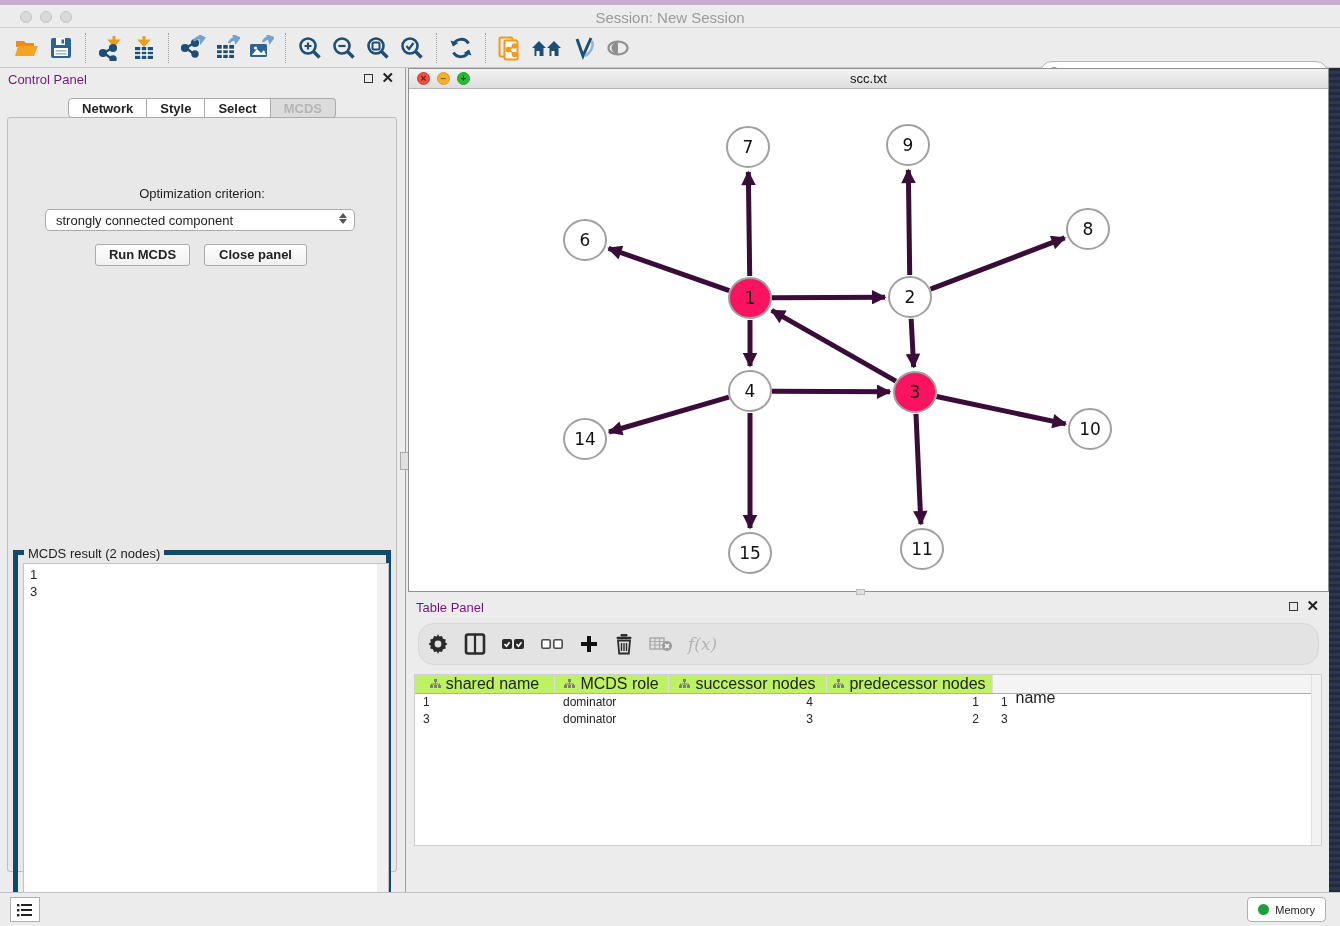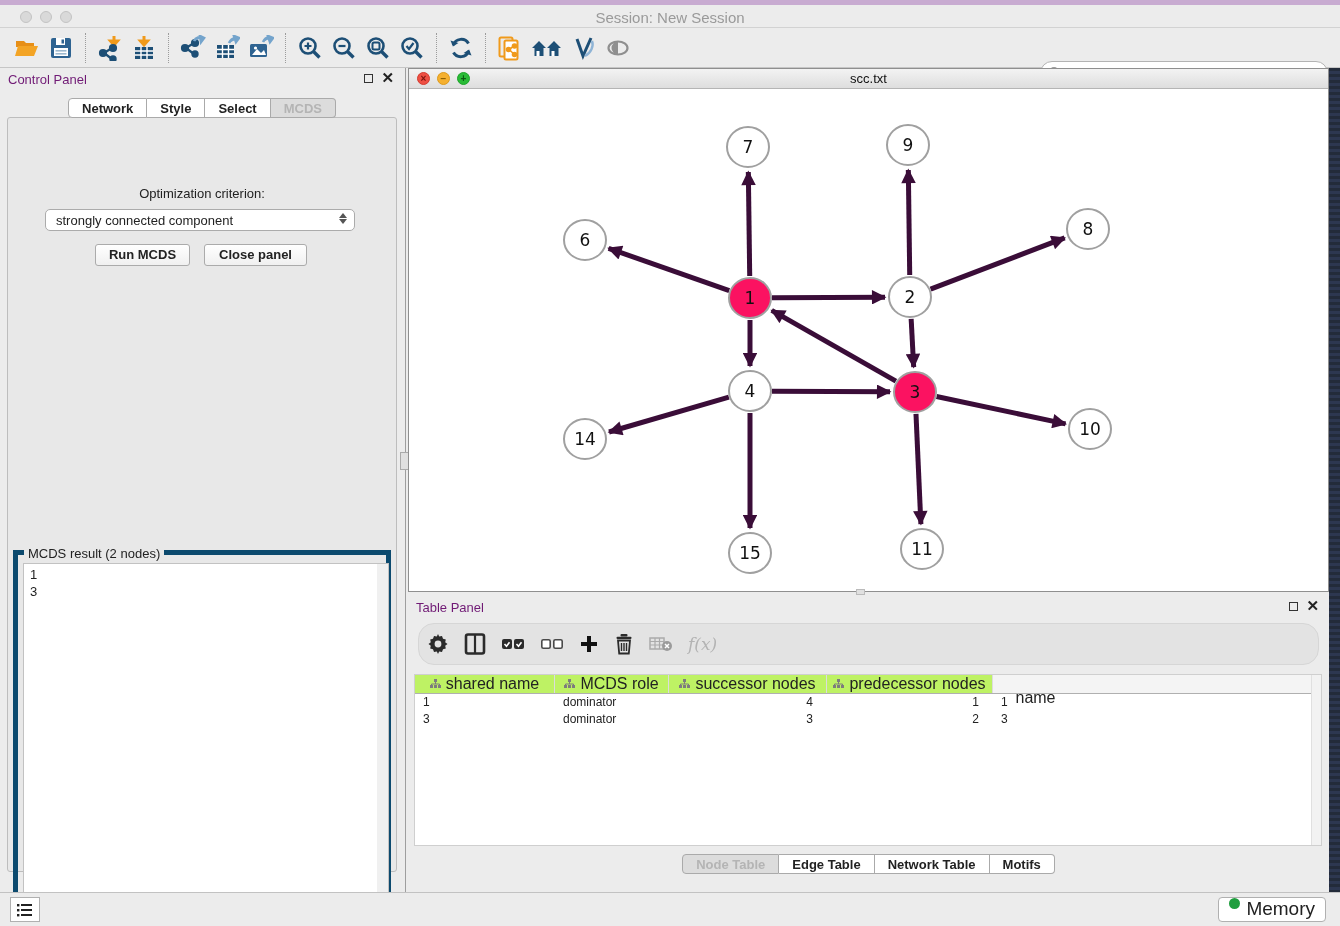--- a/index.html
+++ b/index.html
@@ -72,21 +72,21 @@
   .tbl-header { display:flex; height:19px; border-bottom:1px solid #b0b0b0; background:#f4f4f4; }
   .th-cell { display:flex; align-items:flex-end; justify-content:center; gap:5px; font-size:16px; border-right:1px solid #dcdcdc; background:#bef264; }
   .tbl-row { display:flex; height:17px; font-size:12px; }
   .td-cell { padding:1px 14px 0 8px; }
   .tbl-scroll { position:absolute; right:0; top:0; width:10px; height:100%; background:#f2f2f2; border-left:1px solid #e0e0e0; }
   .tp-tabs { position:absolute; left:0; top:258px; width:100%; display:flex; justify-content:center; }
 
   
   .statusbar { position:absolute; left:0; top:892px; width:1340px; height:34px; background:#ececec; border-top:1px solid #c2c2c2; }
   .list-btn { position:absolute; left:10px; top:4px; width:30px; height:25px; background:#fff; border:1px solid #b0b0b0; display:flex; align-items:center; justify-content:center; }
-  .memory-btn { position:absolute; right:14px; top:4px; height:25px; background:#fff; border:1px solid #b0b0b0; border-radius:4px; display:flex; align-items:flex-start; gap:6px; padding:0 10px; font-size:19px; }
+  .memory-btn { position:absolute; right:14px; top:4px; height:25px; background:#fff; border:1px solid #b0b0b0; border-radius:4px; display:flex; align-items:center; gap:6px; padding:0 10px; font-size:11px; }
   .mem-dot { width:11px; height:11px; border-radius:50%; background:#1f9e3e; }
 </style>
 </head>
 <body>
 
 <div class="accent-strip"></div>
 <div class="titlebar">
   <span class="traffic-inactive" style="left:20px"></span>
   <span class="traffic-inactive" style="left:40px"></span>
   <span class="traffic-inactive" style="left:60px"></span>
@@ -482,26 +482,20 @@
         <div class="tbl-row">
           <div class="td-cell" style="width: 140px; text-align: left;">3</div>
           <div class="td-cell" style="width: 114px; text-align: left;">dominator</div>
           <div class="td-cell" style="width: 158px; text-align: right;">3</div>
           <div class="td-cell" style="width: 166px; text-align: right;">2</div>
           <div class="td-cell" style="width: 86px; text-align: left;">3</div>
         </div>
       </div>
     <div class="tbl-scroll"></div>
   </div>
-  <div class="tp-tabs">
-    <div class="tab-seg selected">Node Table</div>
-    <div class="tab-seg">Edge Table</div>
-    <div class="tab-seg">Network Table</div>
-    <div class="tab-seg">Motifs</div>
-  </div>
 </div>
 
 <div class="statusbar">
   <div class="list-btn">
     <svg width="18" height="16" viewBox="0 0 18 16">
         <g stroke="#222" stroke-width="2">
           <path d="M5 3h11M5 8h11M5 13h11"></path>
         </g>
         <g fill="#222">
           <rect x="1" y="2" width="2.4" height="2.4"></rect>

